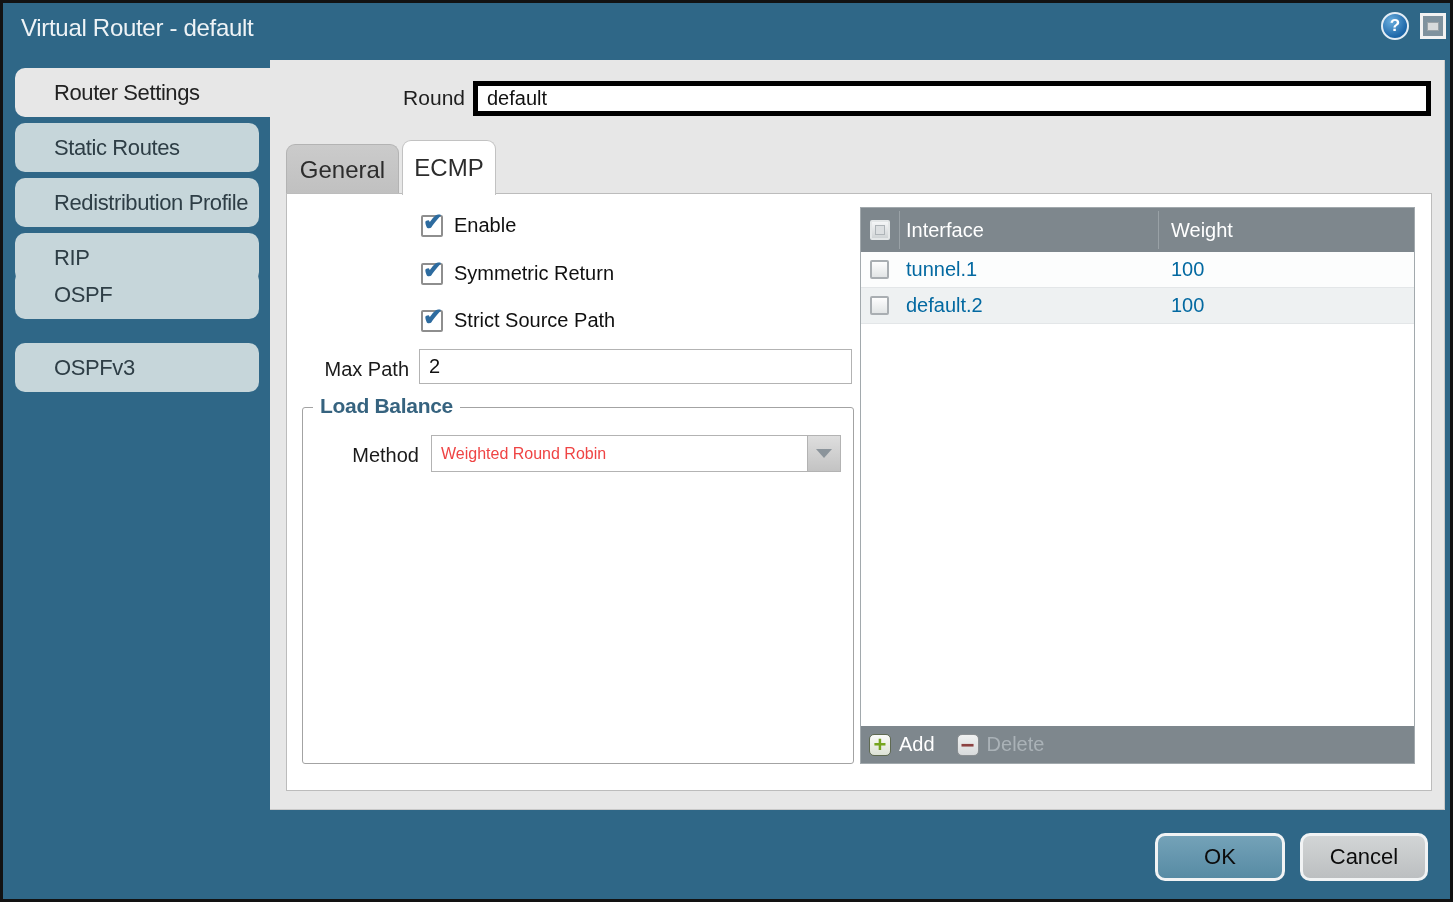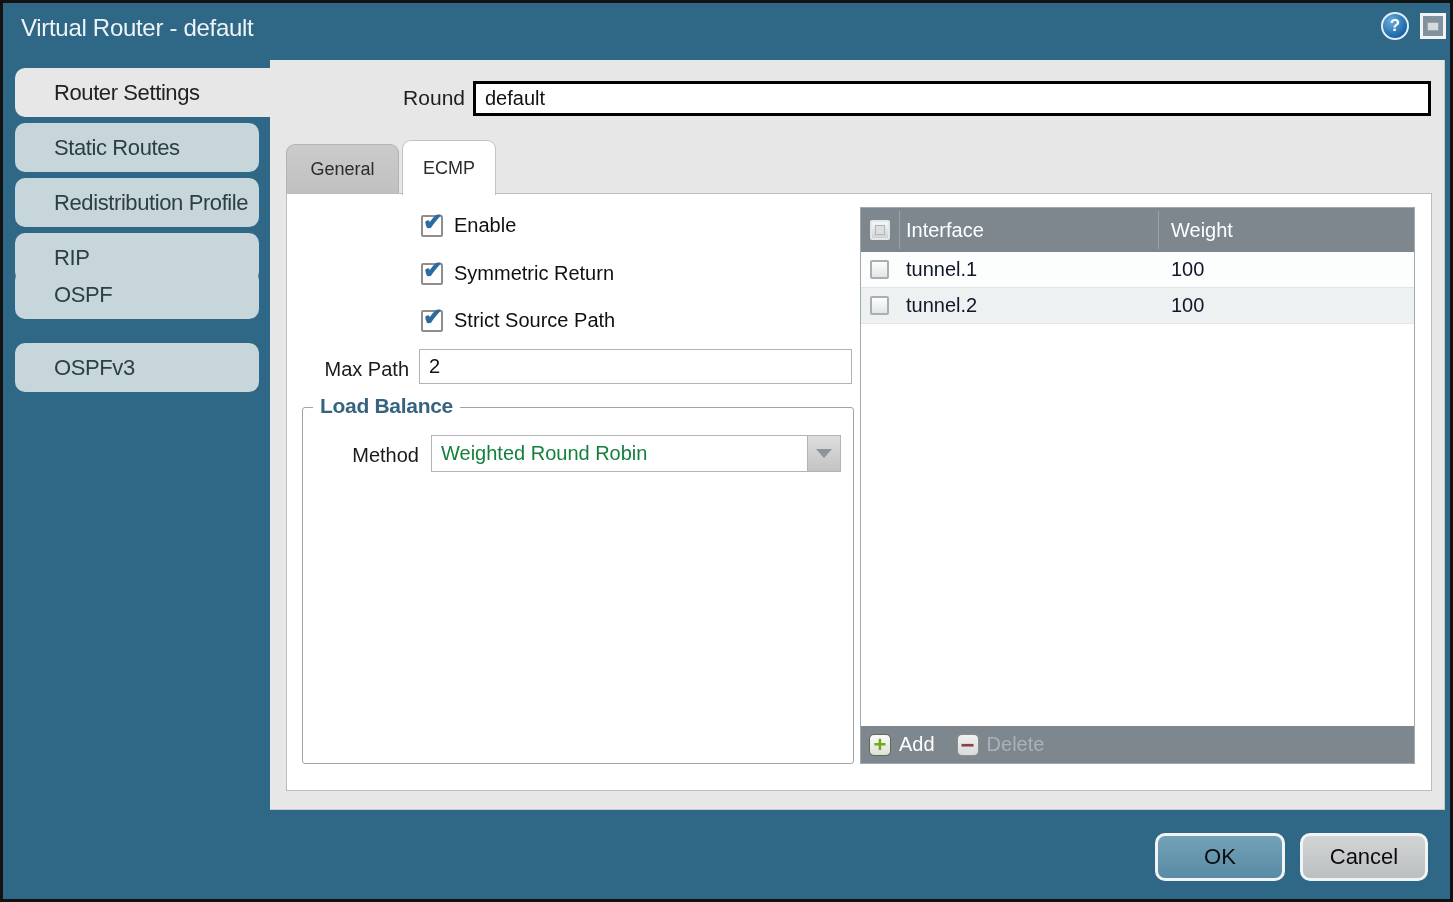--- a/index.html
+++ b/index.html
@@ -38,28 +38,28 @@
 
   
   .main-panel {
     left:267px; top:57px; width:1175px; height:750px;
     background:#e7e7e7; border-right:1px solid #c9c9c9; border-bottom:1px solid #c9c9c9;
   }
 
   .name-label { left:340px; top:83px; width:122px; text-align:right; font-size:21px; color:#1e1e1e; }
   .name-input {
     left:470px; top:78px; width:958px; height:35px;
-    border:3px solid #000000; background:#fff; font-size:20px; padding-left:9px;
+    border:5px solid #000000; background:#fff; font-size:20px; padding-left:9px;
     font-family:"Liberation Sans", sans-serif; color:#111;
   }
 
   
   .tab {
     top:141px; height:50px; border:1px solid #b3b3b3; border-bottom:none;
-    border-radius:9px 9px 0 0; font-size:18px; color:#2c2c2c;
+    border-radius:9px 9px 0 0; font-size:24px; color:#2c2c2c;
     display:flex; align-items:center; justify-content:center; cursor:pointer;
   }
   .tab.general { left:283px; width:113px; background:linear-gradient(#cbcbcb,#c0c0c0); }
   .tab.ecmp { left:399px; top:137px; width:94px; height:55px; background:#fff; z-index:3; border-color:#c2c2c2; }
 
   
   .content {
     left:283px; top:190px; width:1146px; height:598px;
     background:#fff; border:1px solid #bcbcbc; z-index:1;
   }
@@ -90,21 +90,21 @@
   }
   .lb-legend {
     position:absolute; left:10px; top:-14px; background:#fff; padding:0 7px;
     font-size:21px; font-weight:bold; color:#36637f; letter-spacing:-0.3px;
   }
   .method-label { left:0px; top:36px; width:116px; text-align:right; font-size:20px; color:#1a1a1a; }
   .method-select {
     left:128px; top:27px; width:410px; height:37px; background:#fff;
     border:1px solid #b3b3b3; display:flex; align-items:center; cursor:pointer;
   }
-  .method-select .value { flex:1; font-size:20px; color:#15803d; padding-left:9px; }
+  .method-select .value { flex:1; font-size:16px; color:#ef4444; padding-left:9px; }
   .method-select .drop-btn {
     width:33px; height:100%; border-left:1px solid #b3b3b3;
     background:linear-gradient(#dedede,#c3c3c3);
     display:flex; align-items:center; justify-content:center;
   }
   .drop-btn .tri { width:0; height:0; border-left:8px solid transparent;
     border-right:8px solid transparent; border-top:9px solid #8b949b; }
 
   
   .iface-table {
@@ -120,21 +120,21 @@
     width:20px; height:20px; margin-left:9px;
     background:linear-gradient(#f5f6f7,#cfd3d5); border:2px solid #e4e7e8;
     border-radius:2px; cursor:pointer; position:relative;
   }
   .hdr-chk .inner { position:absolute; left:3px; top:3px; right:3px; bottom:3px; background:#dcdfe1; border:1px solid #aeb4b8; }
   .col-interface { margin-left:16px; }
   .col-weight { position:absolute; left:310px; }
 
   .t-row {
     position:absolute; left:0; right:0; height:36px; display:flex; align-items:center;
-    font-size:20px; color:#0f172a; border-bottom:1px solid #e3e6e8;
+    font-size:20px; color:#0369a1; border-bottom:1px solid #e3e6e8;
   }
   .row-chk {
     width:19px; height:19px; margin-left:9px; flex:none;
     background:linear-gradient(#fdfdfd,#e2e5e6); border:2px solid #a9aeb2; border-radius:2px; cursor:pointer;
   }
   .cell-iface { margin-left:17px; }
   .cell-weight { position:absolute; left:310px; }
 
   .t-footer {
     position:absolute; left:0; right:0; bottom:0; height:37px; background:#7e878d;
@@ -236,21 +236,21 @@
         <span class="col-weight">Weight</span>
       </div>
 
       <div class="t-row" style="top:44px; background:#fcfdfd;">
         <span class="row-chk"></span>
         <span class="cell-iface">tunnel.1</span>
         <span class="cell-weight">100</span>
       </div>
       <div class="t-row" style="top:80px; background:#eef1f2;">
         <span class="row-chk"></span>
-        <span class="cell-iface">tunnel.2</span>
+        <span class="cell-iface">default.2</span>
         <span class="cell-weight">100</span>
       </div>
 
       <div class="t-footer">
         <span class="mini-btn">
           <span class="icon-sq">
               <span class="add-plus">+</span>
             </span>
           <span class="mini-label">Add</span>
         </span>

